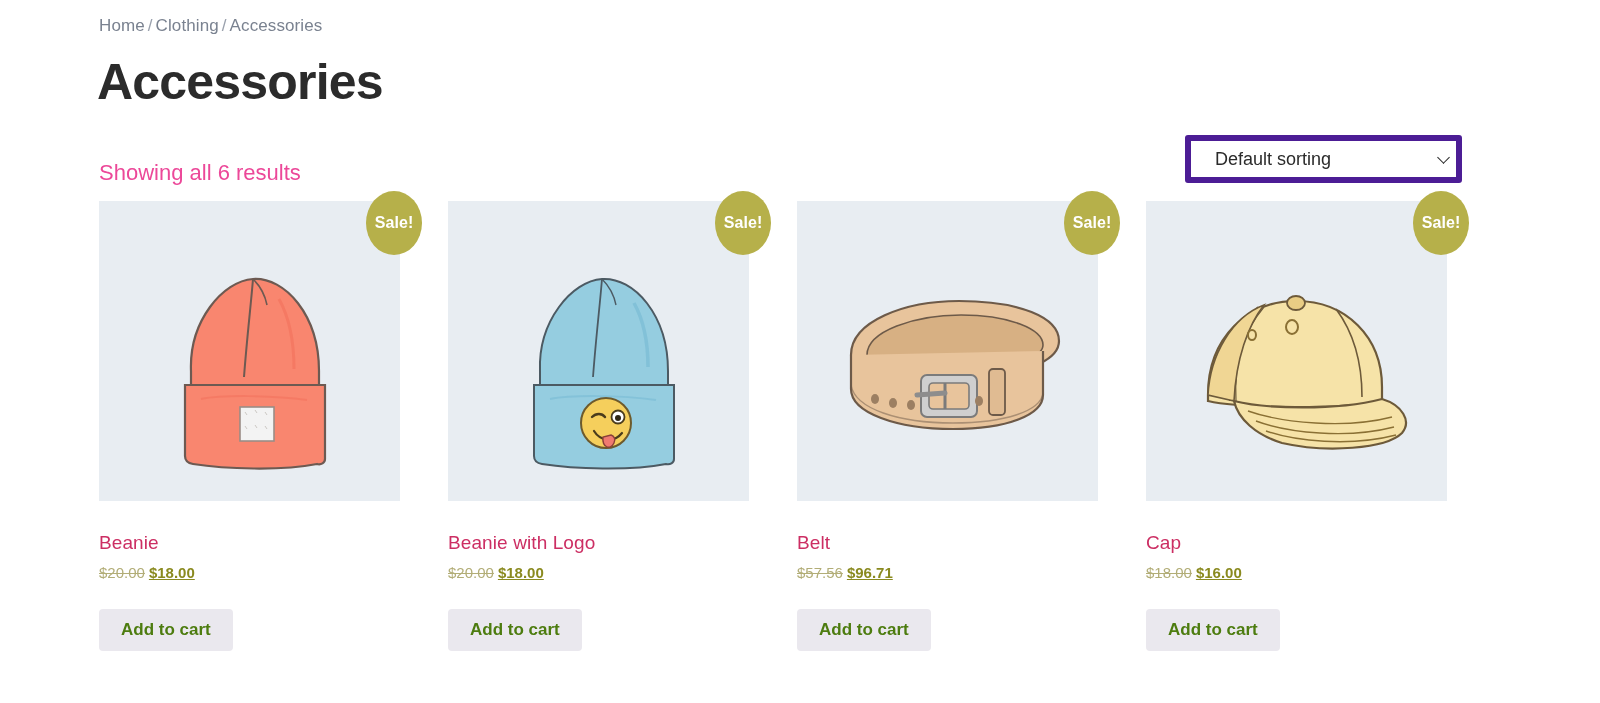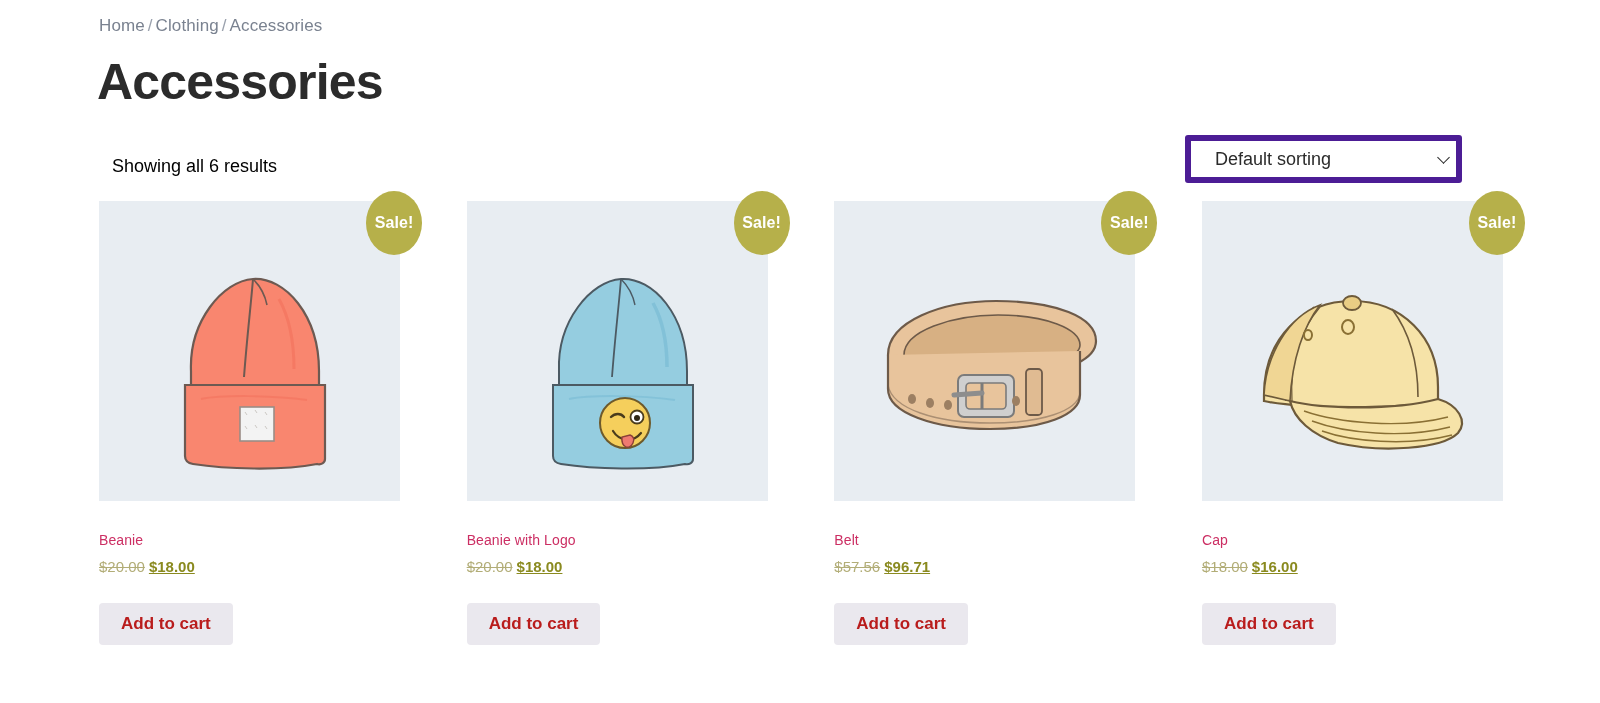--- a/index.html
+++ b/index.html
@@ -50,24 +50,24 @@
     font-size: 50px;
     line-height: 1.0;
     font-weight: 700;
     color: #2b2b2b;
     letter-spacing: -0.8px;
   }
 
   
   .result-count {
     position: absolute;
-    left: 112px;
+    left: 99px;
     top: 138px;
-    font-size: 18px;
-    color: #000000;
+    font-size: 22px;
+    color: #ec4899;
     white-space: nowrap;
   }
 
   
   .ordering {
     position: absolute;
     left: 1185px;
     top: 135px;
     width: 277px;
     height: 48px;
@@ -102,21 +102,20 @@
   }
 
   
   .products {
     position: absolute;
     left: 99px;
     top: 201px;
     width: 1404px;
     display: flex;
     gap: 48px;
-    justify-content: space-between;
   }
   .product {
     position: relative;
     width: 301px;
   }
 
   .thumb {
     position: relative;
     width: 301px;
     height: 300px;
@@ -142,21 +141,21 @@
     font-weight: 700;
     display: flex;
     align-items: center;
     justify-content: center;
     z-index: 5;
     letter-spacing: 0.1px;
   }
 
   .product-title {
     margin: 31px 0 0 0;
-    font-size: 14px;
+    font-size: 19px;
     font-weight: 400;
     color: #cc2e63;
     line-height: 1.2;
     letter-spacing: 0.1px;
   }
 
   .price {
     margin-top: 9px;
     font-size: 15px;
     white-space: nowrap;
@@ -176,21 +175,21 @@
   .add-to-cart {
     display: inline-block;
     margin-top: 28px;
     padding: 12px 22px 13px 22px;
     background: #eae8ee;
     border: 0;
     border-radius: 4px;
     font-family: "Liberation Sans", sans-serif;
     font-size: 17px;
     font-weight: 700;
-    color: #b91c1c;
+    color: #4d7c0f;
     cursor: pointer;
     line-height: 1;
   }
 </style>
 </head>
 <body>
 
 <div class="page">
 
   <nav class="breadcrumb">

